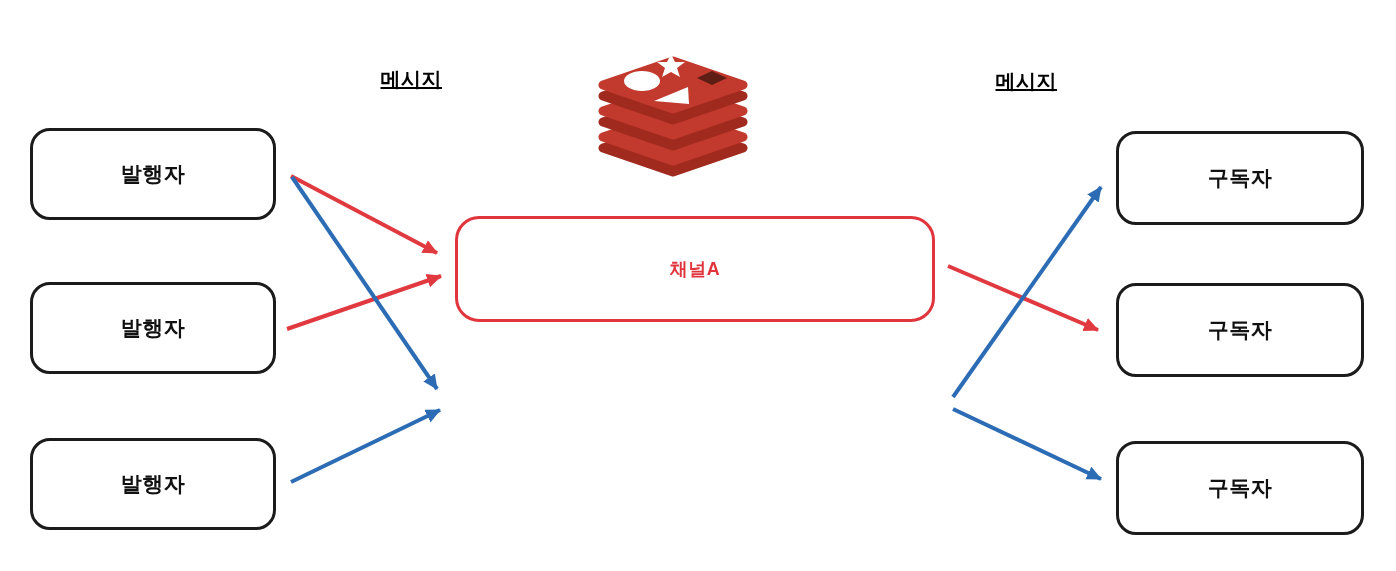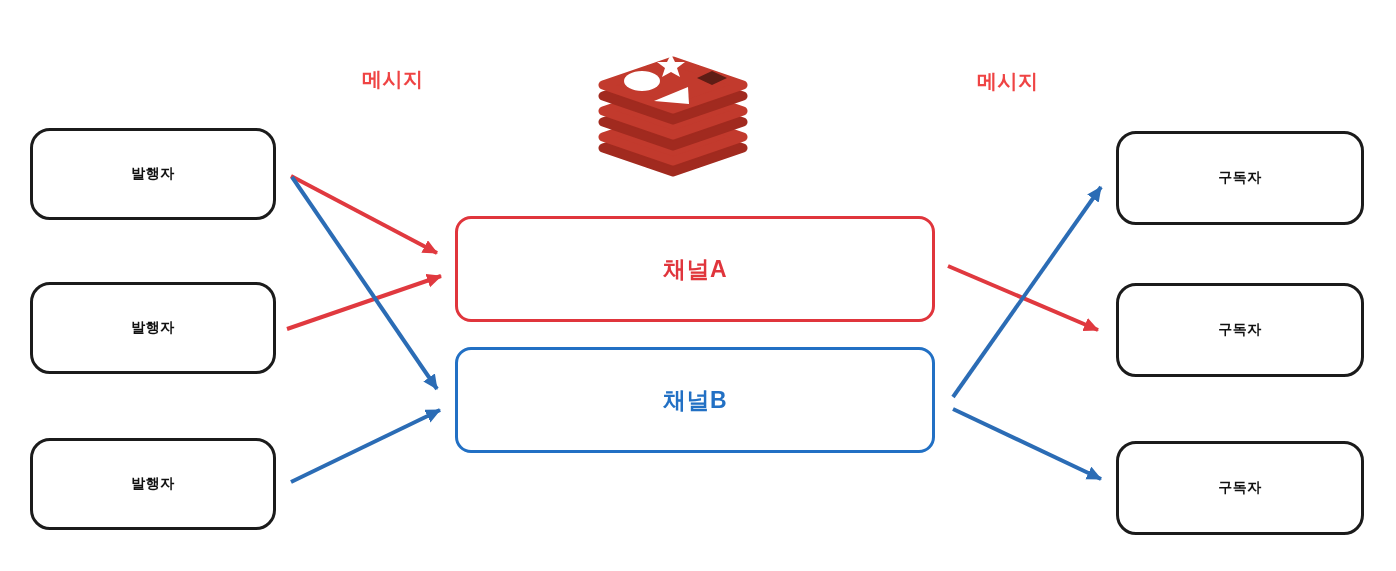--- a/index.html
+++ b/index.html
@@ -12,21 +12,21 @@
     overflow: hidden;
   }
   .node {
     position: absolute;
     display: flex;
     align-items: center;
     justify-content: center;
     background: #ffffff;
     border: 3px solid #1b1b1b;
     border-radius: 20px;
-    font-size: 14px;
+    font-size: 21px;
     font-weight: 700;
     color: #111111;
     letter-spacing: 0.5px;
   }
   .endpoint { left: 30px; width: 240px; height: 86px; }
   .pub-1 { top: 128px; }
   .pub-2 { top: 282px; }
   .pub-3 { top: 438px; }
   .sub   { left: 1116px; width: 242px; height: 88px; text-align: center; }
   .sub-1 { top: 131px; }
@@ -34,35 +34,36 @@
   .sub-3 { top: 441px; }
   .channel {
     position: absolute;
     left: 455px;
     width: 474px;
     height: 100px;
     display: flex;
     align-items: center;
     justify-content: center;
     background: #ffffff;
-    border-radius: 16px;
-    font-size: 23px;
+    border-radius: 24px;
+    font-size: 18px;
     font-weight: 700;
     letter-spacing: 0.5px;
   }
   .channel-a { top: 216px; border: 3px solid #e0353c; color: #e0353c; }
   .channel-b { top: 347px; border: 3px solid #2270c4; color: #2270c4; }
   .msg-label {
     position: absolute;
     width: 80px;
-    text-align: left;
+    text-align: right;
     font-size: 20px;
     font-weight: 700;
-    color: #ef4444;
+    color: #000000;
     letter-spacing: 0.5px;
+    text-decoration: underline;
   }
   .msg-left  { left: 362px; top: 66px; }
   .msg-right { left: 977px; top: 68px; }
   .arrows-layer, .logo {
     position: absolute;
   }
   .arrows-layer { left: 0; top: 0; }
   .logo { left: 598px; top: 53px; }
 </style>
 </head>
@@ -78,23 +79,20 @@
   </div>
   <div class="node endpoint pub-2">
     <span>발행자</span>
   </div>
   <div class="node endpoint pub-3">
     <span>발행자</span>
   </div>
 
   <div class="channel channel-a">
     <span>채널A</span>
-  </div>
-  <div class="channel channel-b">
-    <span>채널B</span>
   </div>
 
   <div class="node sub sub-1">
     <span>구독자</span>
   </div>
   <div class="node sub sub-2">
     <span>구독자</span>
   </div>
   <div class="node sub sub-3">
     <span>구독자</span>

